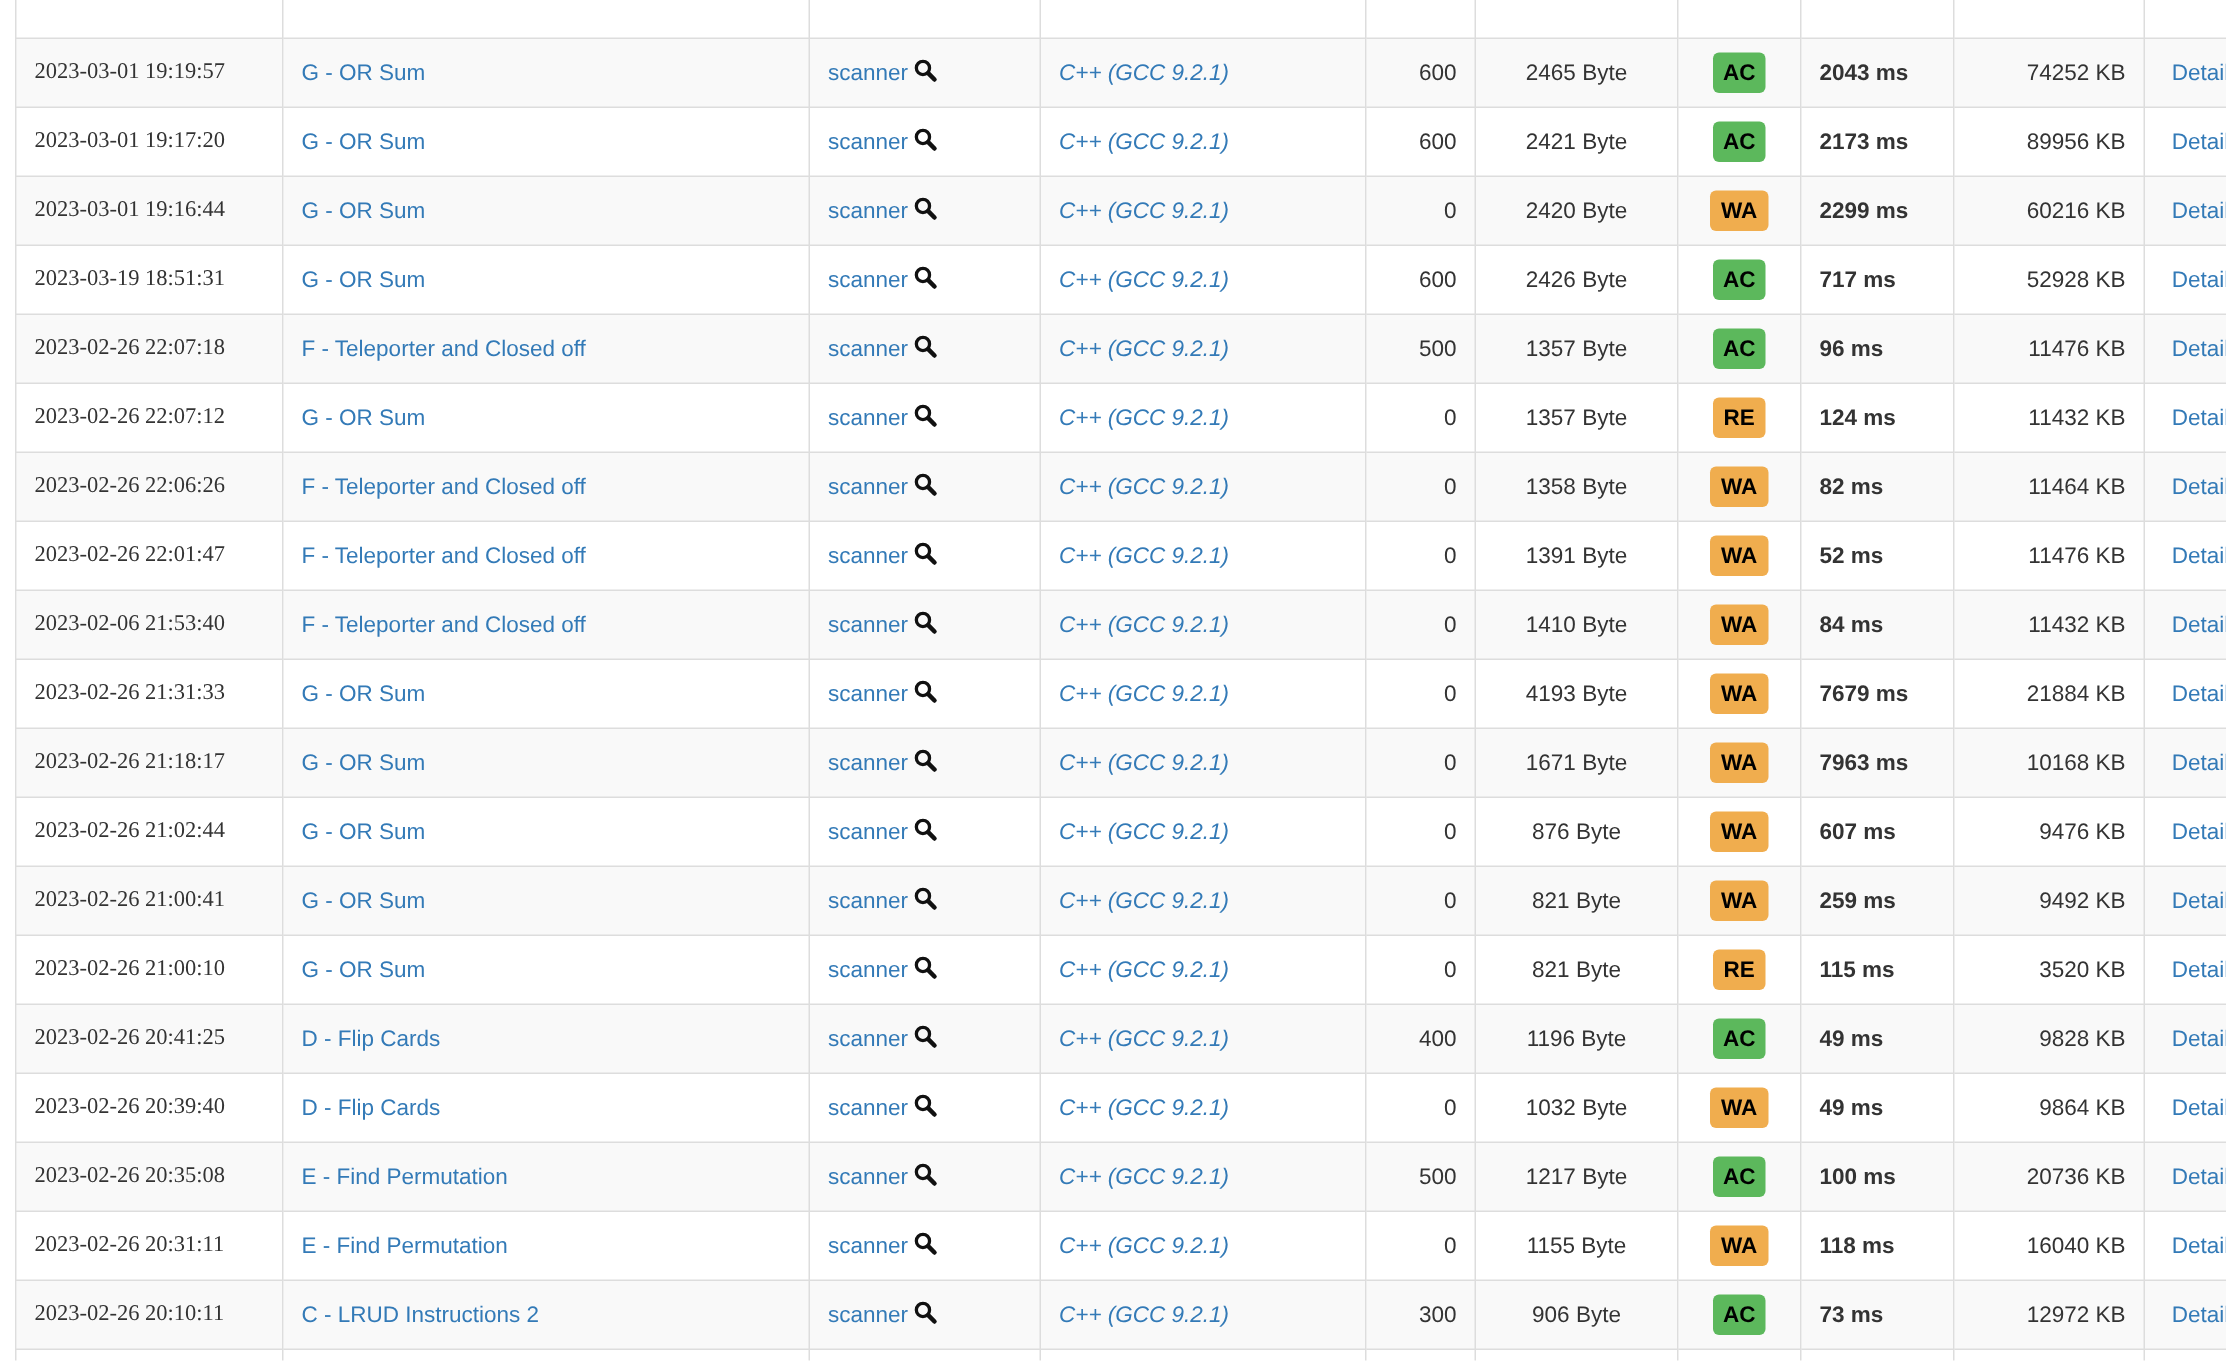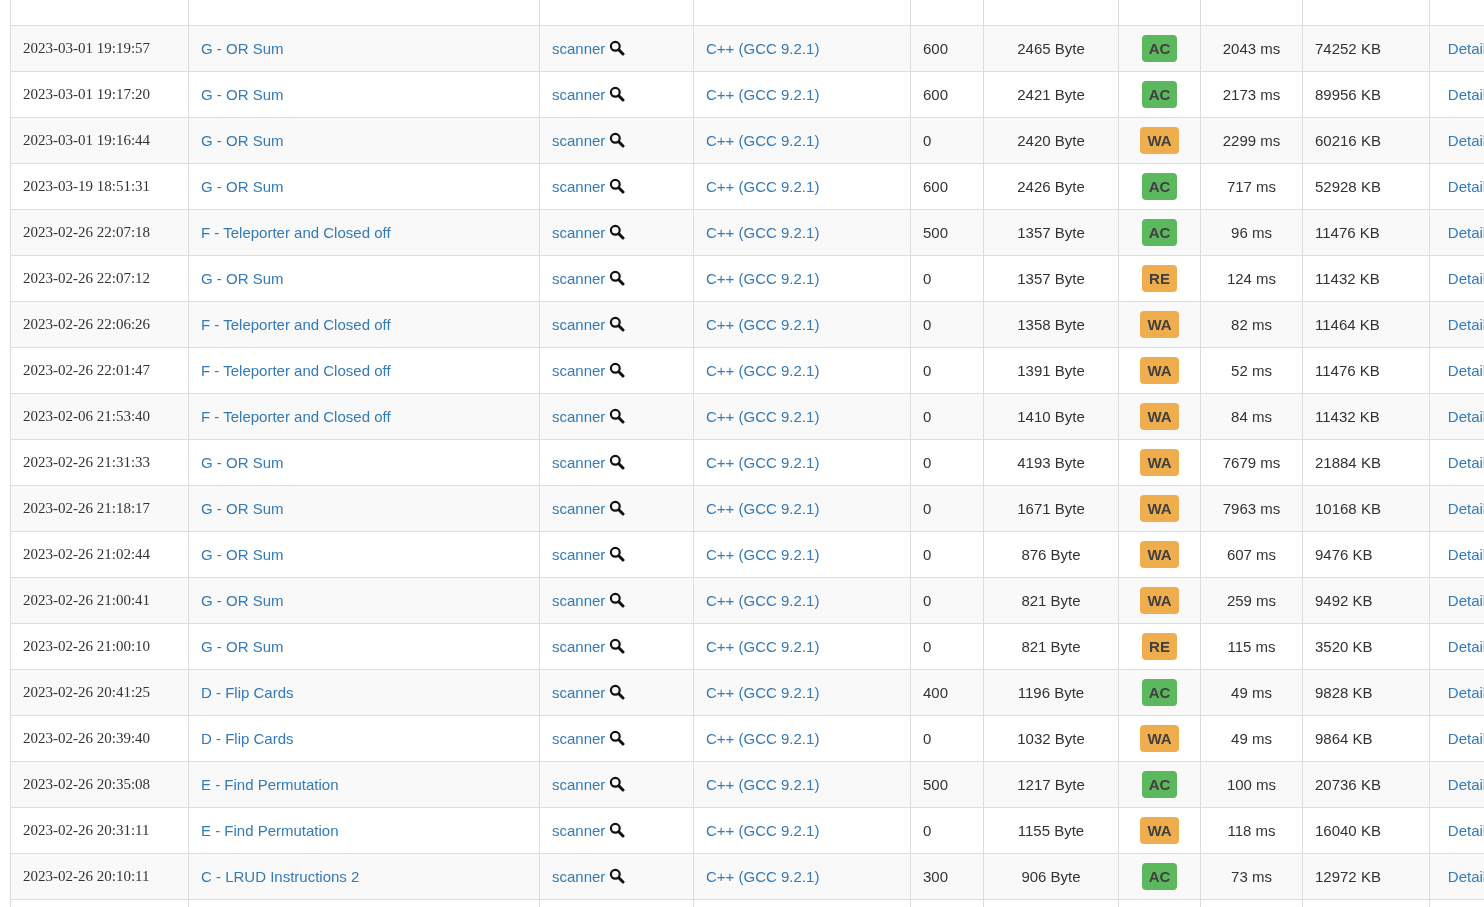--- a/index.html
+++ b/index.html
@@ -25,33 +25,33 @@
   }
   .submissions thead th{
     height:9px;padding:0;border-top:none;background:#fff;
   }
   .submissions tbody tr{background:#fff;}
   .submissions tbody tr:nth-child(odd){background:#f9f9f9;}
   a.link{color:var(--link-color,#337ab7);text-decoration:none;cursor:pointer;}
   .col-time{width:177px;font-family:Liberation Serif, serif;}
   .col-task{width:350px;}
   .col-user{width:153px;}
-  .col-lang{width:216px;}
-  .col-score{width:72px;text-align:left;}
+  .col-lang{width:216px;font-style:italic;}
+  .col-score{width:72px;text-align:right;}
   .col-size{width:134px;text-align:center;}
   .col-status{width:73px;text-align:center;padding-top:8px !important;padding-bottom:8px !important;padding-left:4px !important;padding-right:4px !important;}
-  .col-exec{width:101px;text-align:center;}
-  .col-memory{width:126px;text-align:left;}
+  .col-exec{width:101px;text-align:left;font-weight:bold;}
+  .col-memory{width:126px;text-align:right;}
   .col-detail{width:66px;text-align:center;padding-left:4px !important;padding-right:4px !important;}
   .status-badge{
     display:inline-block;
     padding:6px 7px;
     min-width:20px;
     border-radius:4px;
-    color:#404040;
+    color:#000000;
     font-weight:bold;
     font-size:15px;
     line-height:15px;
     text-align:center;
   }
   .search-icon-svg{vertical-align:-2px;margin-left:4px;}
 </style>
 </head>
 <body>
 

